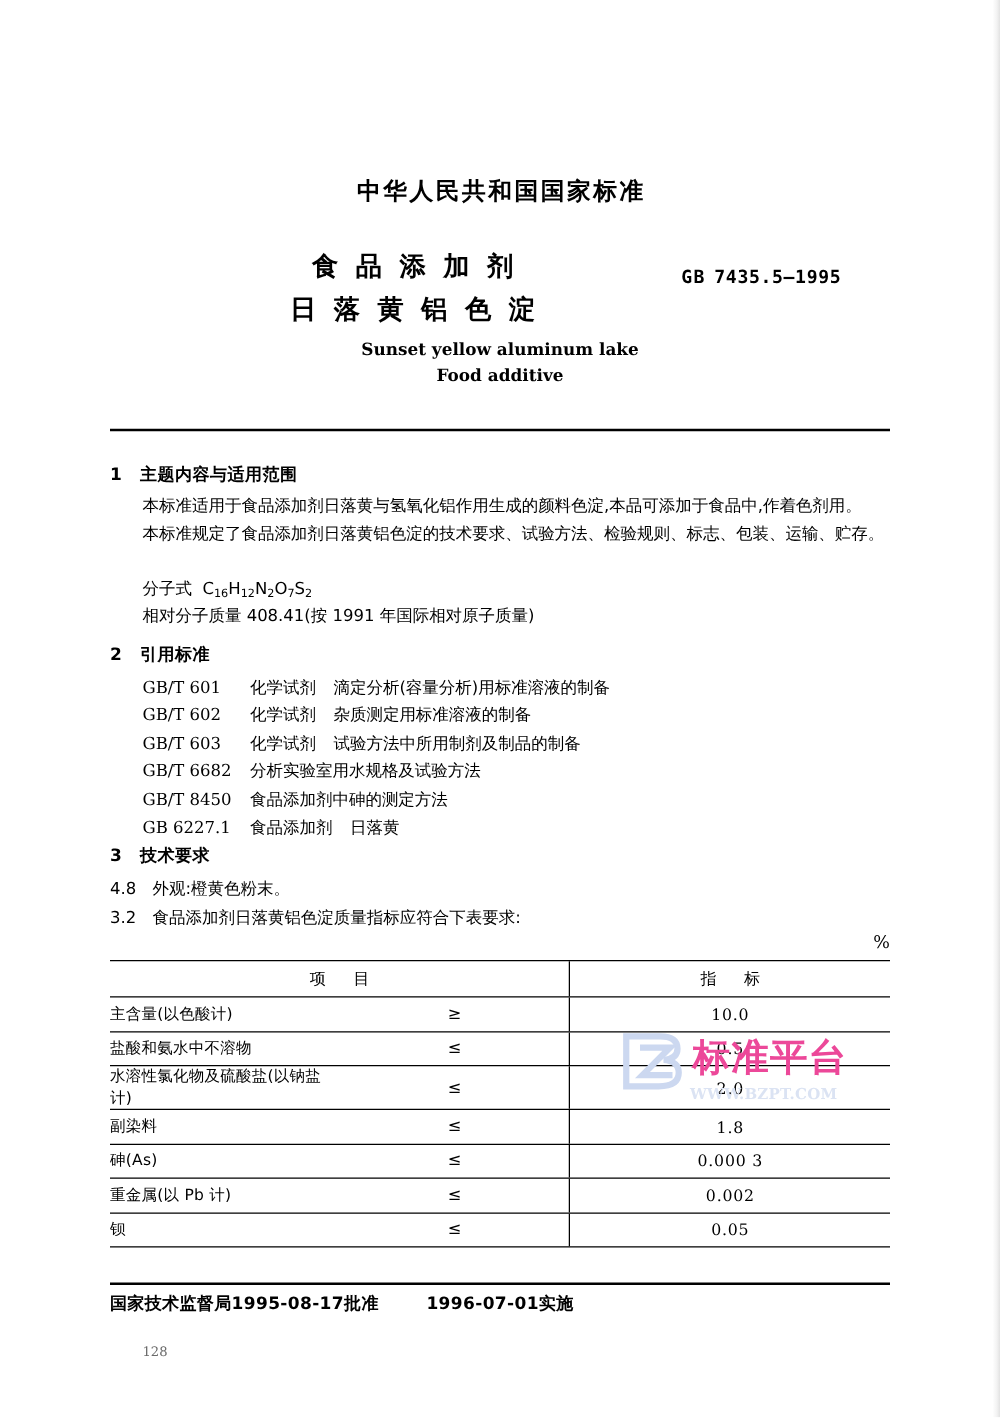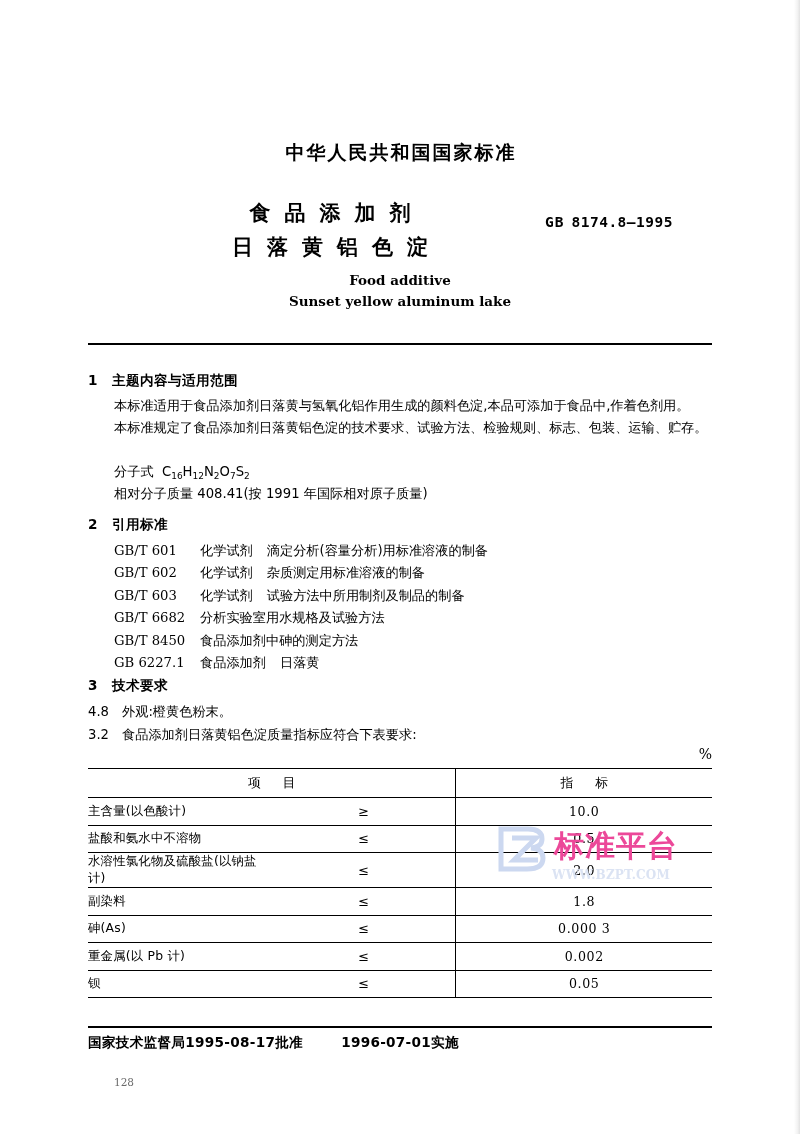--- a/index.html
+++ b/index.html
@@ -263,26 +263,26 @@
   <div class="content">
 
     <div class="std-authority">中华人民共和国国家标准</div>
 
     <div class="title-block">
       <div class="title-line">食品添加剂</div>
       <div class="title-line">日落黄铝色淀</div>
     </div>
 
     <div class="std-number">
-      <span class="gb">GB</span><span>8174.8—1995</span>
+      <span class="gb">GB</span><span>7435.5—1995</span>
     </div>
 
     <div class="en-title">
+      <div>Sunset yellow aluminum lake</div>
       <div>Food additive</div>
-      <div>Sunset yellow aluminum lake</div>
     </div>
 
     <div class="rule rule-top"></div>
 
     <div class="sec sec-head s1-head">
       <span class="num">1</span><span>主题内容与适用范围</span>
     </div>
 
     <div class="sec s1-p1">
       <div class="para indent1">本标准适用于食品添加剂日落黄与氢氧化铝作用生成的颜料色淀,本品可添加于食品中,作着色剂用。</div>

